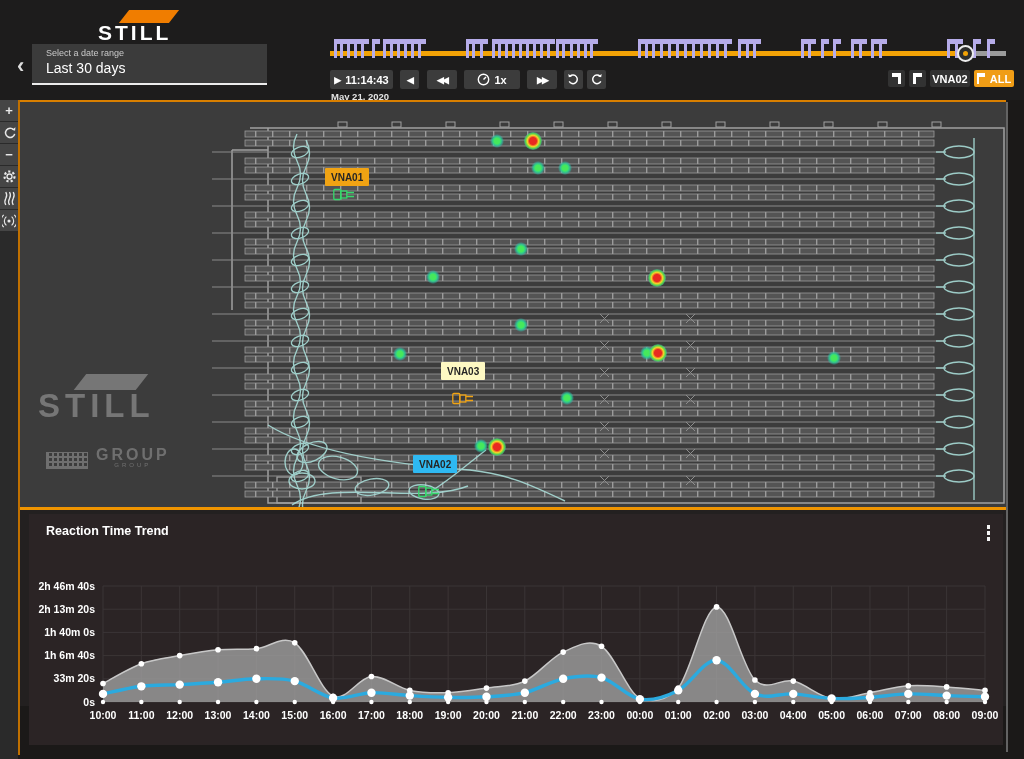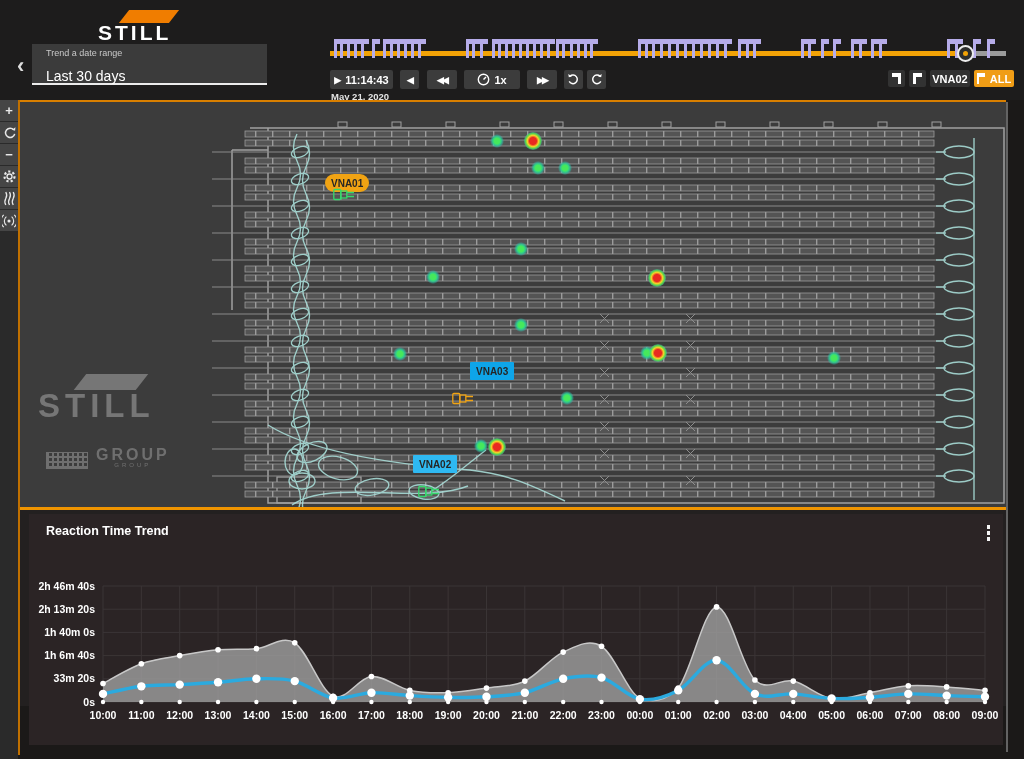--- a/index.html
+++ b/index.html
@@ -7,21 +7,21 @@
        font-family:"Liberation Sans",sans-serif;color:#fff;-webkit-font-smoothing:antialiased;}
   
   #header{position:absolute;left:0;top:0;width:1024px;height:100px;background:#1d1c1c;}
   #brand{position:absolute;left:98px;top:10px;width:90px;height:38px;}
   #brand .para{position:absolute;left:26px;top:0;width:50px;height:13px;background:#f07d00;transform:skewX(-38deg);}
   #brand .word{position:absolute;left:0;top:11px;font-size:21px;font-weight:bold;letter-spacing:3px;color:#fff;}
   #back-chevron{position:absolute;left:17px;top:53px;font-size:22px;color:#ddd;font-weight:bold;cursor:pointer;}
   #date-box{position:absolute;left:32px;top:44px;width:235px;height:41px;background:#3b3b3b;
             border-bottom:2px solid #ececec;box-sizing:border-box;padding:4px 0 0 14px;cursor:pointer;}
   #date-box .lbl{font-size:9px;color:#c9c9c9;}
-  #date-box .val{font-size:14px;color:#fff;margin-top:10px;}
+  #date-box .val{font-size:14px;color:#fff;margin-top:2px;}
   
   #tl-bar-played{position:absolute;top:51px;height:5px;background:#f2a206;}
   #tl-bar-rest{position:absolute;top:51px;height:5px;background:#9b9b9b;}
   .tmark{position:absolute;top:39px;width:2.6px;height:19px;background:#b6ace9;}
   .tmark::after{content:"";position:absolute;left:0;top:0;width:7.5px;height:4.6px;background:#b6ace9;}
   #scrubber{position:absolute;width:13px;height:13px;border:2.5px solid #ececec;border-radius:50%;
             background:#2e2e2e;cursor:grab;}
   #scrubber::after{content:"";position:absolute;left:4px;top:4px;width:5px;height:5px;border-radius:50%;background:#f2a206;}
   
   .cbtn{position:absolute;top:70px;height:19px;background:#3c3c3c;border-radius:2px;color:#fff;
@@ -76,21 +76,21 @@
 </head>
 <body>
 
 <div id="header">
   <div id="brand">
     <div class="para"></div>
     <div class="word">STILL</div>
   </div>
   <div id="back-chevron">‹</div>
   <div id="date-box">
-    <div class="lbl">Trend a date range</div>
+    <div class="lbl">Select a date range</div>
     <div class="val">Last 30 days</div>
   </div>
 
   <div id="tl-bar-played" style="left: 330px; width: 636px;"></div>
   <div id="tl-bar-rest" style="left: 966px; width: 40px;"></div>
   <div id="tl-markers">
       <span class="tmark" style="left: 334px;"></span>
       <span class="tmark" style="left: 340px;"></span>
       <span class="tmark" style="left: 347px;"></span>
       <span class="tmark" style="left: 354px;"></span>
@@ -381,29 +381,29 @@
       <div class="dot g" style="left: 494px; top: 216px;"></div>
       <div class="dot g" style="left: 373px; top: 245px;"></div>
       <div class="dot g" style="left: 620px; top: 244px;"></div>
       <div class="dot g" style="left: 807px; top: 249px;"></div>
       <div class="dot g" style="left: 540px; top: 289px;"></div>
       <div class="dot g" style="left: 454px; top: 337px;"></div>
       <div class="dot r" style="left: 504px; top: 30px;"></div>
       <div class="dot r" style="left: 628px; top: 167px;"></div>
       <div class="dot r" style="left: 629px; top: 242px;"></div>
       <div class="dot r" style="left: 468px; top: 336px;"></div>
-      <div class="vlabel" style="left: 305px; top: 72px; background: rgb(240, 163, 19); border-radius: 9px;">VNA01</div>
+      <div class="vlabel" style="left: 305px; top: 66px; background: rgb(240, 163, 19);">VNA01</div>
       <svg width="22" height="13" viewBox="0 0 22 13" style="position: absolute; left: 313px; top: 86px;">
         <g fill="none" stroke="#35d96b" stroke-width="1.3">
           <rect x="0.8" y="1.5" width="7" height="10" rx="1"></rect>
           <rect x="7.8" y="3" width="6" height="7"></rect>
           <path d="M14,4.5 H21 M14,8.5 H21"></path>
         </g>
       </svg>
-      <div class="vlabel" style="left: 450px; top: 260px; background: #0ea5e9;">VNA03</div>
+      <div class="vlabel" style="left: 421px; top: 260px; background: #fef9c3;">VNA03</div>
       <svg width="22" height="13" viewBox="0 0 22 13" style="position: absolute; left: 432px; top: 290px;">
         <g fill="none" stroke="#f0a313" stroke-width="1.3">
           <rect x="0.8" y="1.5" width="7" height="10" rx="1"></rect>
           <rect x="7.8" y="3" width="6" height="7"></rect>
           <path d="M14,4.5 H21 M14,8.5 H21"></path>
         </g>
       </svg>
       <div class="vlabel" style="left: 393px; top: 353px; background: rgb(47, 185, 242);">VNA02</div>
       <svg width="22" height="13" viewBox="0 0 22 13" style="position: absolute; left: 398px; top: 383px;">
         <g fill="none" stroke="#35d96b" stroke-width="1.3">

